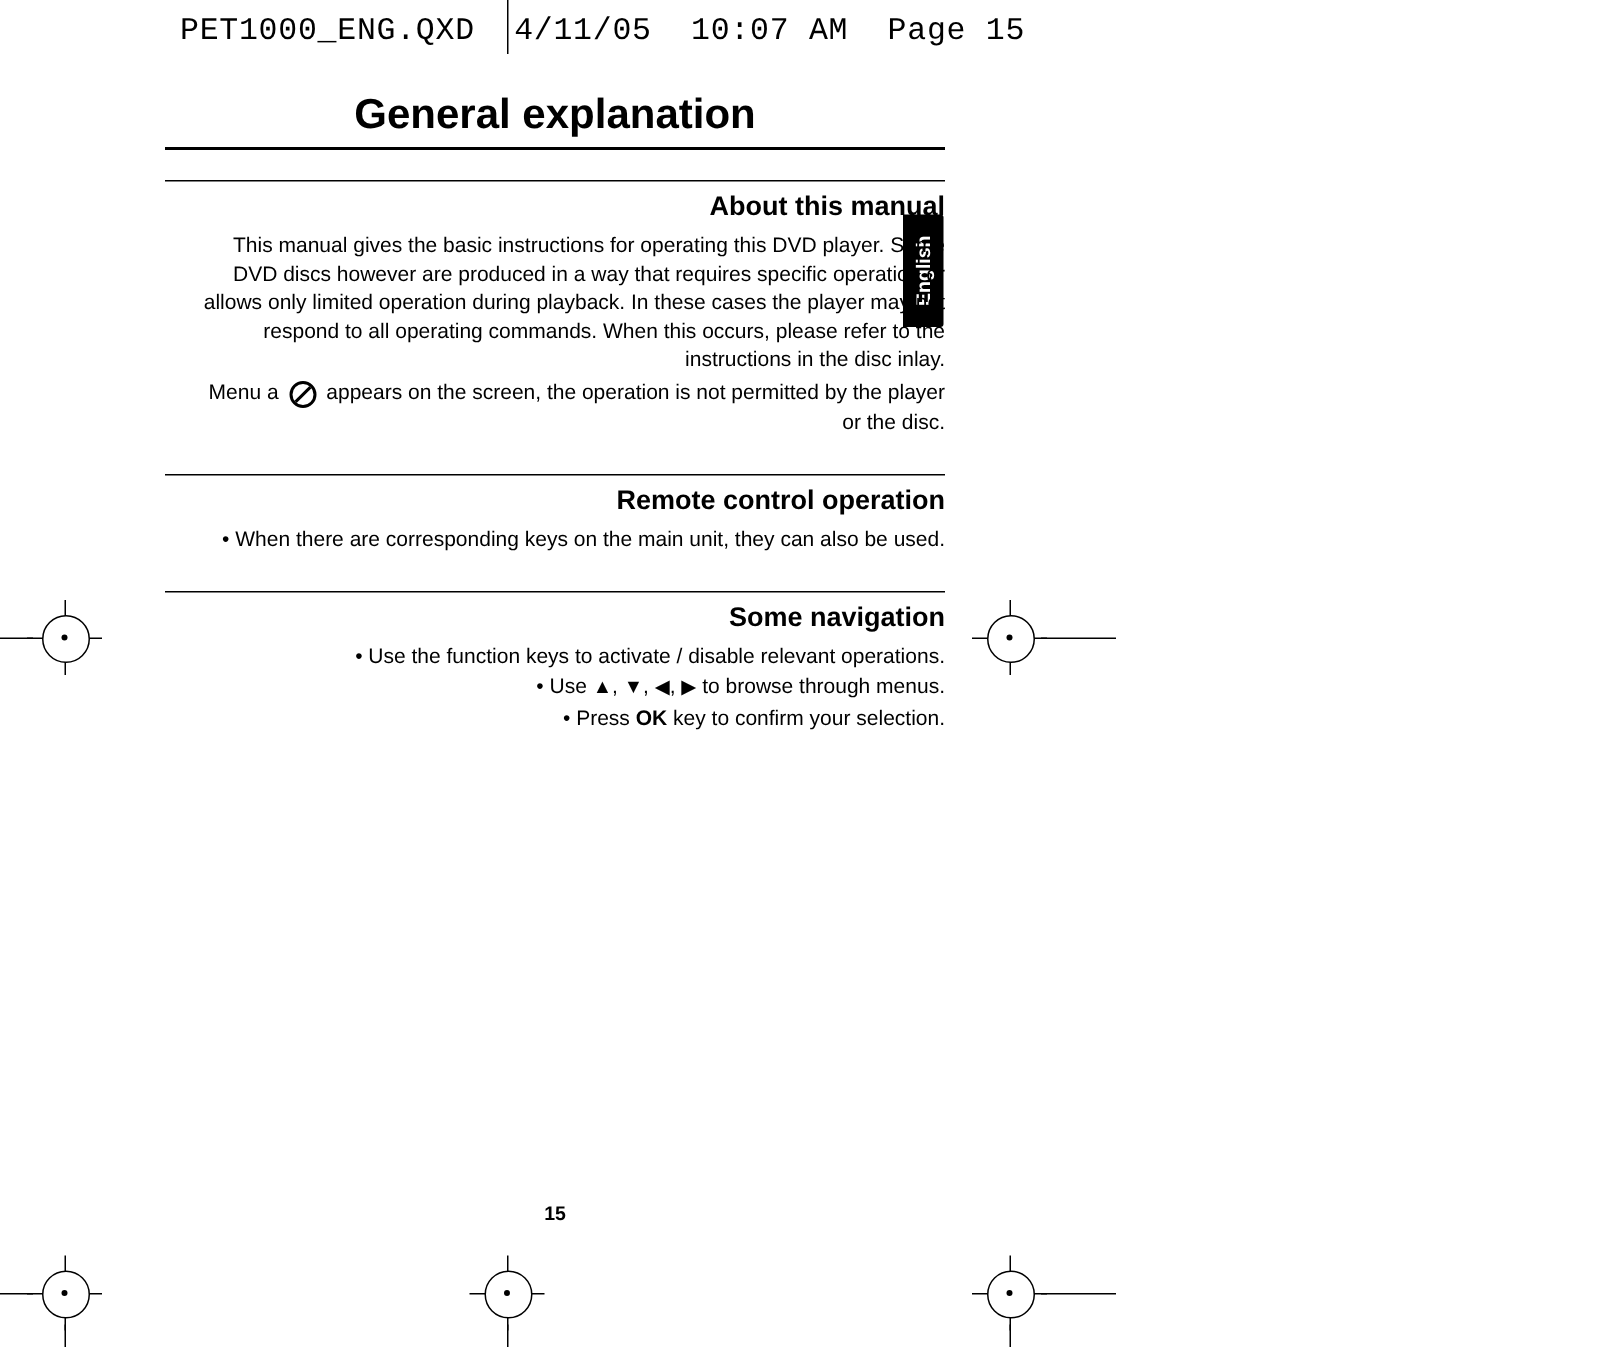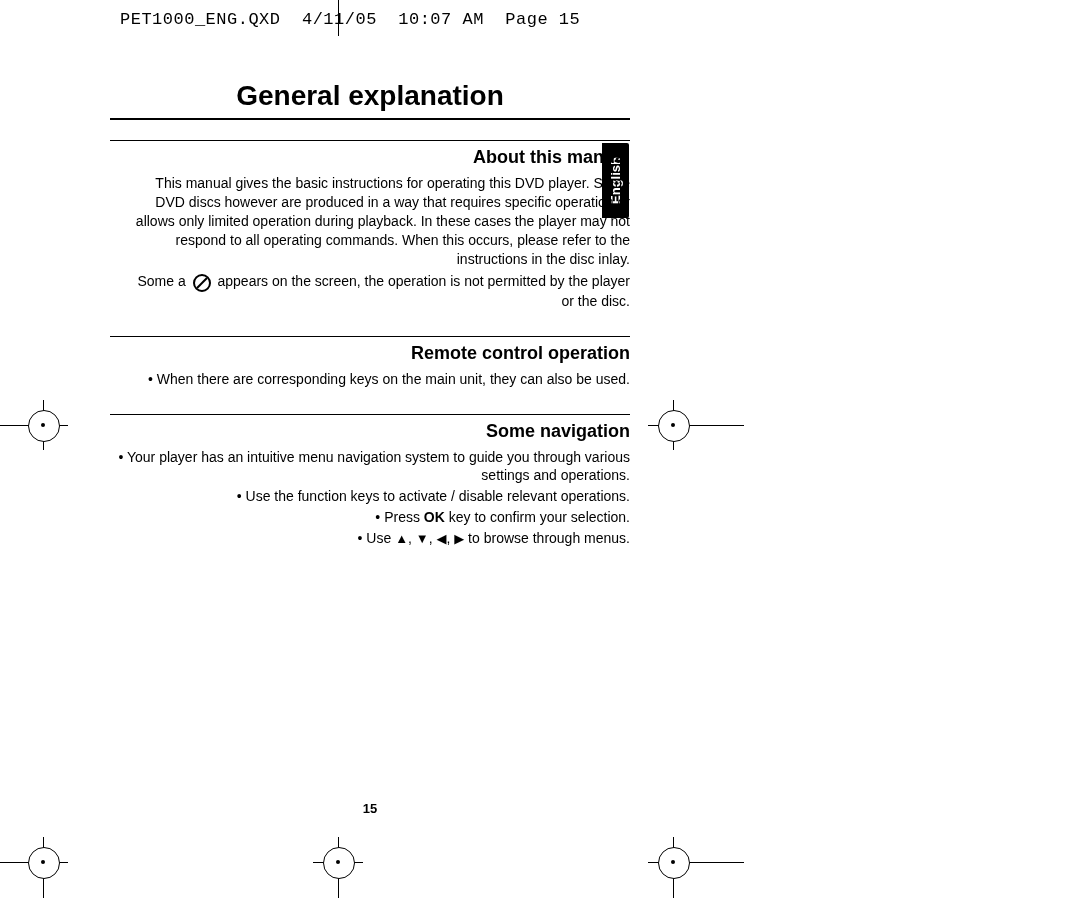--- a/index.html
+++ b/index.html
@@ -11,37 +11,37 @@
     width: 1080px;
     height: 898px;
     position: relative;
     overflow: hidden;
   }
   .header-line {
     position: absolute;
     top: 10px;
     left: 120px;
     font-family: "Courier New", monospace;
-    font-size: 17px;
+    font-size: 21px;
     letter-spacing: 0.5px;
   }
   .page-frame {
     position: absolute;
     top: 0px;
     left: 110px;
     width: 520px;
     height: 800px;
   }
   .page-title {
     text-align: center;
     font-size: 28px;
     font-weight: bold;
     border-bottom: 2px solid #000;
     padding-bottom: 6px;
-    margin-top: 80px;
+    margin-top: 60px;
     margin-bottom: 20px;
   }
   .section {
     border-top: 1px solid #000;
     padding-top: 4px;
     margin-bottom: 25px;
     text-align: right;
   }
   .section-title {
     font-size: 18px;
@@ -173,41 +173,40 @@
 <div class="lang-tab">English</div>
 
 <div class="page-frame">
 
   <div class="page-title">General explanation</div>
 
   <div class="section">
     <div class="section-title">About this manual</div>
     <p class="body-text indent">This manual gives the basic instructions for operating this DVD player. Some DVD discs however are produced in a way that requires specific operation or allows only limited operation during playback. In these cases the player may not respond to all operating commands. When this occurs, please refer to the instructions in the disc inlay.</p>
     <p class="body-text indent">
-      <span>Some a</span>
+      <span>Menu a</span>
       <span class="prohibit-icon"></span>
       <span>appears on the screen, the operation is not permitted by the player or the disc.</span>
     </p>
   </div>
 
   <div class="section">
     <div class="section-title">Remote control operation</div>
     <p class="bullet-line indent">When there are corresponding keys on the main unit, they can also be used.</p>
   </div>
 
   <div class="section">
     <div class="section-title">Some navigation</div>
-    <p class="bullet-line indent">Your player has an intuitive menu navigation system to guide you through various settings and operations.</p>
     <p class="bullet-line indent">Use the function keys to activate / disable relevant operations.</p>
+    <p class="bullet-line indent">
+      <span>Use </span><span class="arrow">▲</span>, <span class="arrow">▼</span>, <span class="arrow">◀</span>, <span class="arrow">▶</span><span> to browse through menus.</span>
+    </p>
     <p class="bullet-line indent">
       <span>Press </span><b>OK</b><span> key to confirm your selection.</span>
     </p>
-    <p class="bullet-line indent">
-      <span>Use </span><span class="arrow">▲</span>, <span class="arrow">▼</span>, <span class="arrow">◀</span>, <span class="arrow">▶</span><span> to browse through menus.</span>
-    </p>
   </div>
 
 </div>
 
 <div class="page-num">15</div>
 
 <div class="crop-line-v" style="top:0;left:338px;height:36px;"></div>
 
 <div class="crop-target" style="top:400px;left:18px;">
   <div class="hline"></div>

